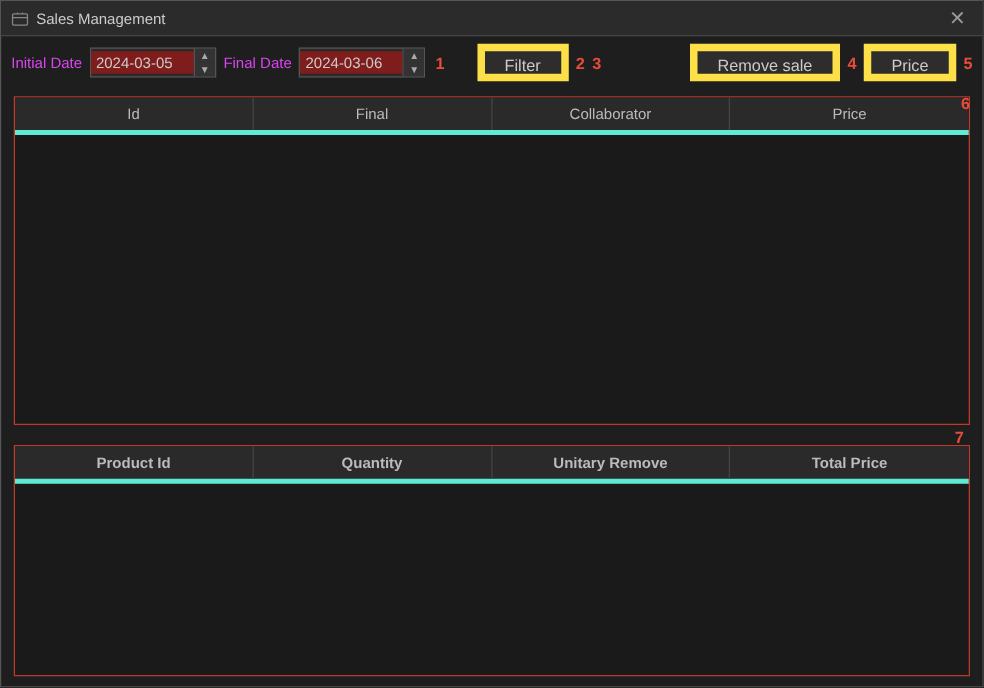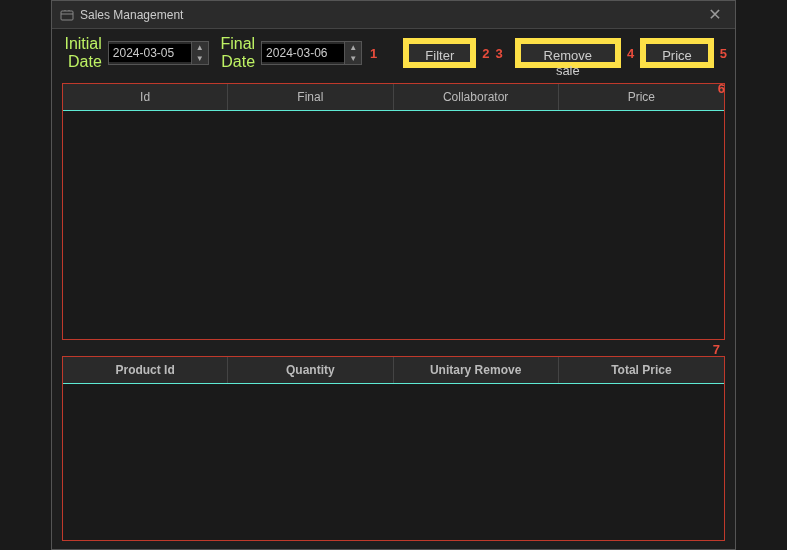--- a/index.html
+++ b/index.html
@@ -14,21 +14,21 @@
       font-size: 13px;
       color: #d0d0d0;
       display: flex;
       justify-content: center;
       align-items: center;
       width: 787px;
       height: 550px;
     }
 
     .window {
-      width: 685px;
+      width: 787px;
       height: 550px;
       background: #1e1e1e;
       border: 1px solid #555;
       display: flex;
       flex-direction: column;
       position: relative;
     }
 
     .title-bar {
       background: #2b2b2b;
@@ -71,34 +71,34 @@
       font-size: 16px;
     }
 
     .date-group {
       display: flex;
       align-items: center;
       gap: 6px;
     }
 
     .date-label {
-      color: #bef264;
-      font-size: 16px;
+      color: #d946ef;
+      font-size: 12px;
       text-align: right;
     }
 
     .date-input-wrapper {
       display: flex;
       align-items: center;
       border: 1px solid #555;
       background: #2a2a2a;
     }
 
     .date-input {
-      background: #000000;
+      background: #7f1d1d;
       border: none;
       color: #ccc;
       font-size: 12px;
       padding: 2px 4px;
       outline: none;
       width: 82px;
     }
 
     .spinner {
       display: flex;
@@ -148,21 +148,21 @@
       border: 1px solid #c0392b;
       display: flex;
       flex-direction: column;
       background: #1a1a1a;
       flex: 1;
     }
 
     .table-header {
       display: grid;
       background: #2a2a2a;
-      border-bottom: 1px solid #5eead4;
+      border-bottom: 4px solid #5eead4;
     }
 
     .top-table-header {
       grid-template-columns: 1fr 1fr 1fr 1fr;
     }
 
     .bottom-table-header {
       grid-template-columns: 1fr 1fr 1fr 1fr;
     }
 

